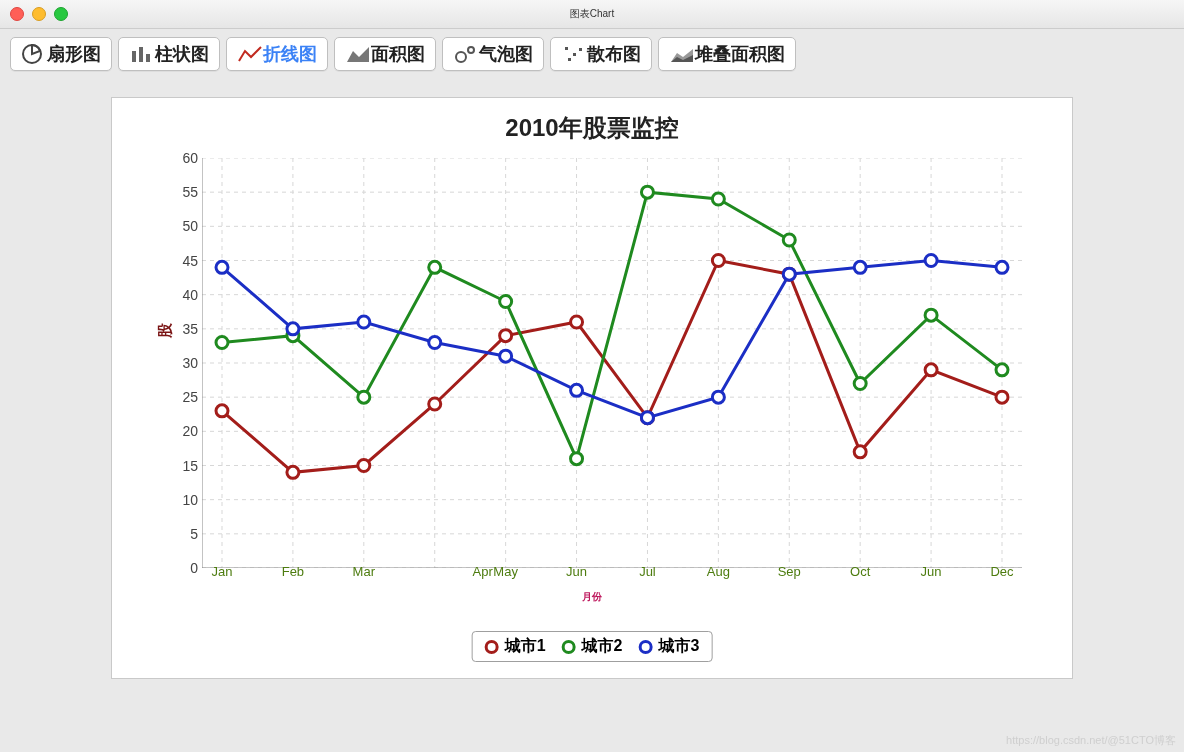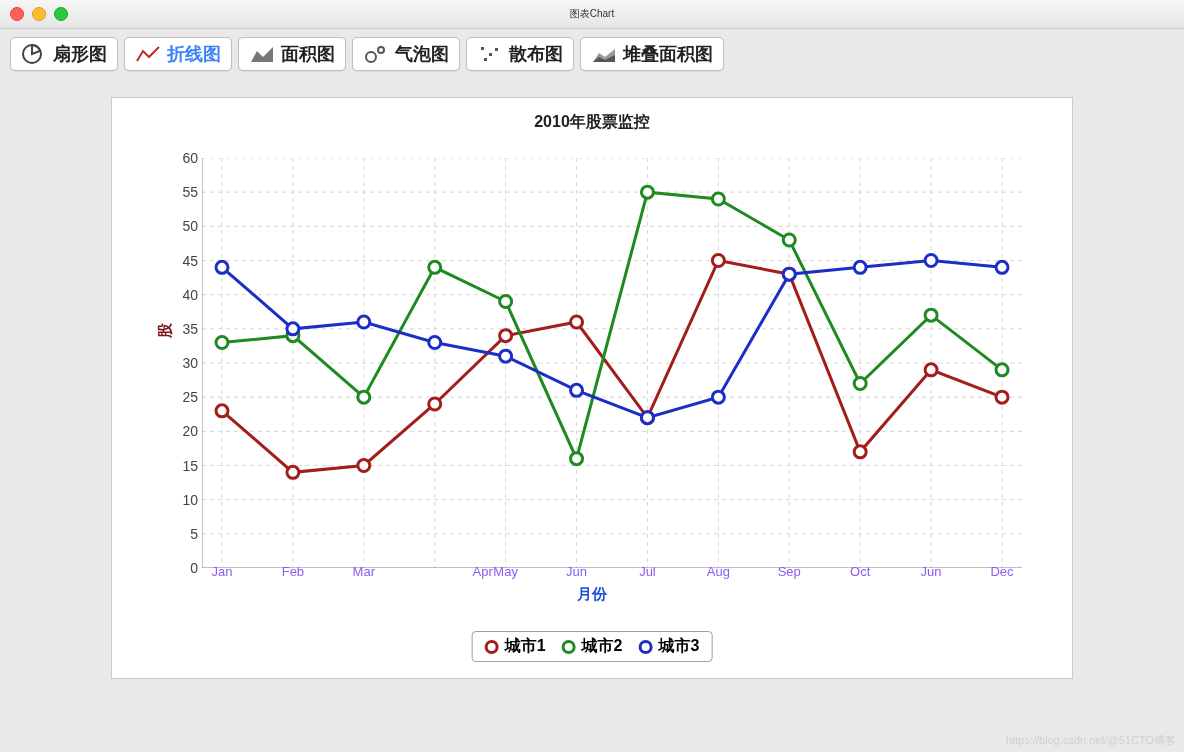--- a/index.html
+++ b/index.html
@@ -4,31 +4,31 @@
 <style>
   html,body{margin:0;padding:0;width:1184px;height:752px;background:#e9e9e9;font-family:"Helvetica Neue",Arial,sans-serif;overflow:hidden;}
   .window{width:1184px;height:752px;background:#e9e9e9;}
   .titlebar{height:28px;line-height:28px;text-align:center;font-size:10px;color:#333;position:relative;background:linear-gradient(#f6f6f6,#e6e6e6);border-bottom:1px solid #ccc;}
   .traffic{position:absolute;left:10px;top:7px;display:flex;gap:8px;}
   .traffic span{width:12px;height:12px;border-radius:50%;display:inline-block;}
   .t-close{background:#ff5f57;border:1px solid #e04640;}
   .t-min{background:#febc2e;border:1px solid #d89d22;}
   .t-max{background:#28c840;border:1px solid #1ea430;}
   .toolbar{display:flex;gap:6px;padding:8px 10px;background:#e9e9e9;}
-  .tool{display:flex;align-items:center;gap:6px;background:#fff;border:1px solid #bfbfbf;border-radius:5px;padding:4px 10px;font-size:18px;font-weight:600;color:#222;cursor:pointer;box-shadow:0 1px 0 rgba(0,0,0,.05);}
+  .tool{display:flex;align-items:center;gap:0;background:#fff;border:1px solid #bfbfbf;border-radius:5px;padding:4px 10px;font-size:18px;font-weight:600;color:#222;cursor:pointer;box-shadow:0 1px 0 rgba(0,0,0,.05);}
   .tool.active .tlabel{color:#3b82f6;}
   .ticon{width:26px;height:22px;display:inline-block;}
   .chart-wrap{width:960px;height:580px;margin:18px auto 0 auto;background:#fff;border:1px solid #c9c9c9;position:relative;}
-  .chart-title{text-align:center;font-size:16px;font-weight:600;padding-top:14px;color:#222;}
+  .chart-title{text-align:center;font-size:24px;font-weight:600;padding-top:14px;color:#222;}
   .plot{position:absolute;left:90px;top:60px;width:820px;height:410px;}
   .plot svg{width:100%;height:100%;}
   .ylab{position:absolute;left:44px;top:240px;transform:rotate(-90deg);transform-origin:left top;font-size:15px;color:#7a1414;font-weight:600;}
-  .xlab{position:absolute;left:0;right:0;bottom:74px;text-align:center;font-size:15px;color:#1d4ed8;font-weight:600;}
+  .xlab{position:absolute;left:0;right:0;bottom:74px;text-align:center;font-size:10px;color:#be185d;font-weight:600;}
   .xticks{position:absolute;left:90px;width:820px;bottom:96px;height:18px;}
-  .xticks span{position:absolute;font-size:13px;color:#8b5cf6;transform:translateX(-50%);}
+  .xticks span{position:absolute;font-size:13px;color:#4d7c0f;transform:translateX(-50%);}
   .yticks{position:absolute;left:50px;top:60px;width:36px;height:410px;}
   .yticks span{position:absolute;right:0;font-size:14px;color:#444;transform:translateY(50%);}
   .legend{position:absolute;bottom:16px;left:50%;transform:translateX(-50%);border:1px solid #9f9f9f;border-radius:4px;padding:4px 12px;background:#fff;display:flex;gap:16px;font-size:16px;font-weight:600;}
   .legend .li{display:flex;align-items:center;gap:6px;}
   .legend .sw{width:14px;height:14px;border-radius:50%;display:inline-block;box-sizing:border-box;}
   .watermark{position:absolute;right:8px;bottom:4px;font-size:11px;color:#cfcfcf;}
 </style>
 </head>
 <body>
 <div class="window">
@@ -44,20 +44,30 @@
 
   <div class="toolbar">
     <div class="tool">
       <span class="ticon">
         <svg viewBox="0 0 26 22">
             <circle cx="11" cy="11" r="9" fill="none" stroke="#444" stroke-width="2"></circle>
             <path d="M11 11 L11 2 A9 9 0 0 1 19 8 Z" fill="none" stroke="#444" stroke-width="2"></path>
           </svg>
       </span>
       <span class="tlabel">扇形图</span>
+    </div>
+    <div class="tool">
+      <span class="ticon">
+        <svg viewBox="0 0 26 22">
+            <rect x="3" y="8" width="4" height="11" fill="#666"></rect>
+            <rect x="10" y="4" width="4" height="15" fill="#666"></rect>
+            <rect x="17" y="11" width="4" height="8" fill="#666"></rect>
+          </svg>
+      </span>
+      <span class="tlabel">柱状图</span>
     </div>
     <div class="tool active">
       <span class="ticon">
         <svg viewBox="0 0 26 22">
             <polyline points="2,18 8,8 14,14 24,4" fill="none" stroke="#c12a1f" stroke-width="2"></polyline>
           </svg>
       </span>
       <span class="tlabel">折线图</span>
     </div>
     <div class="tool">

